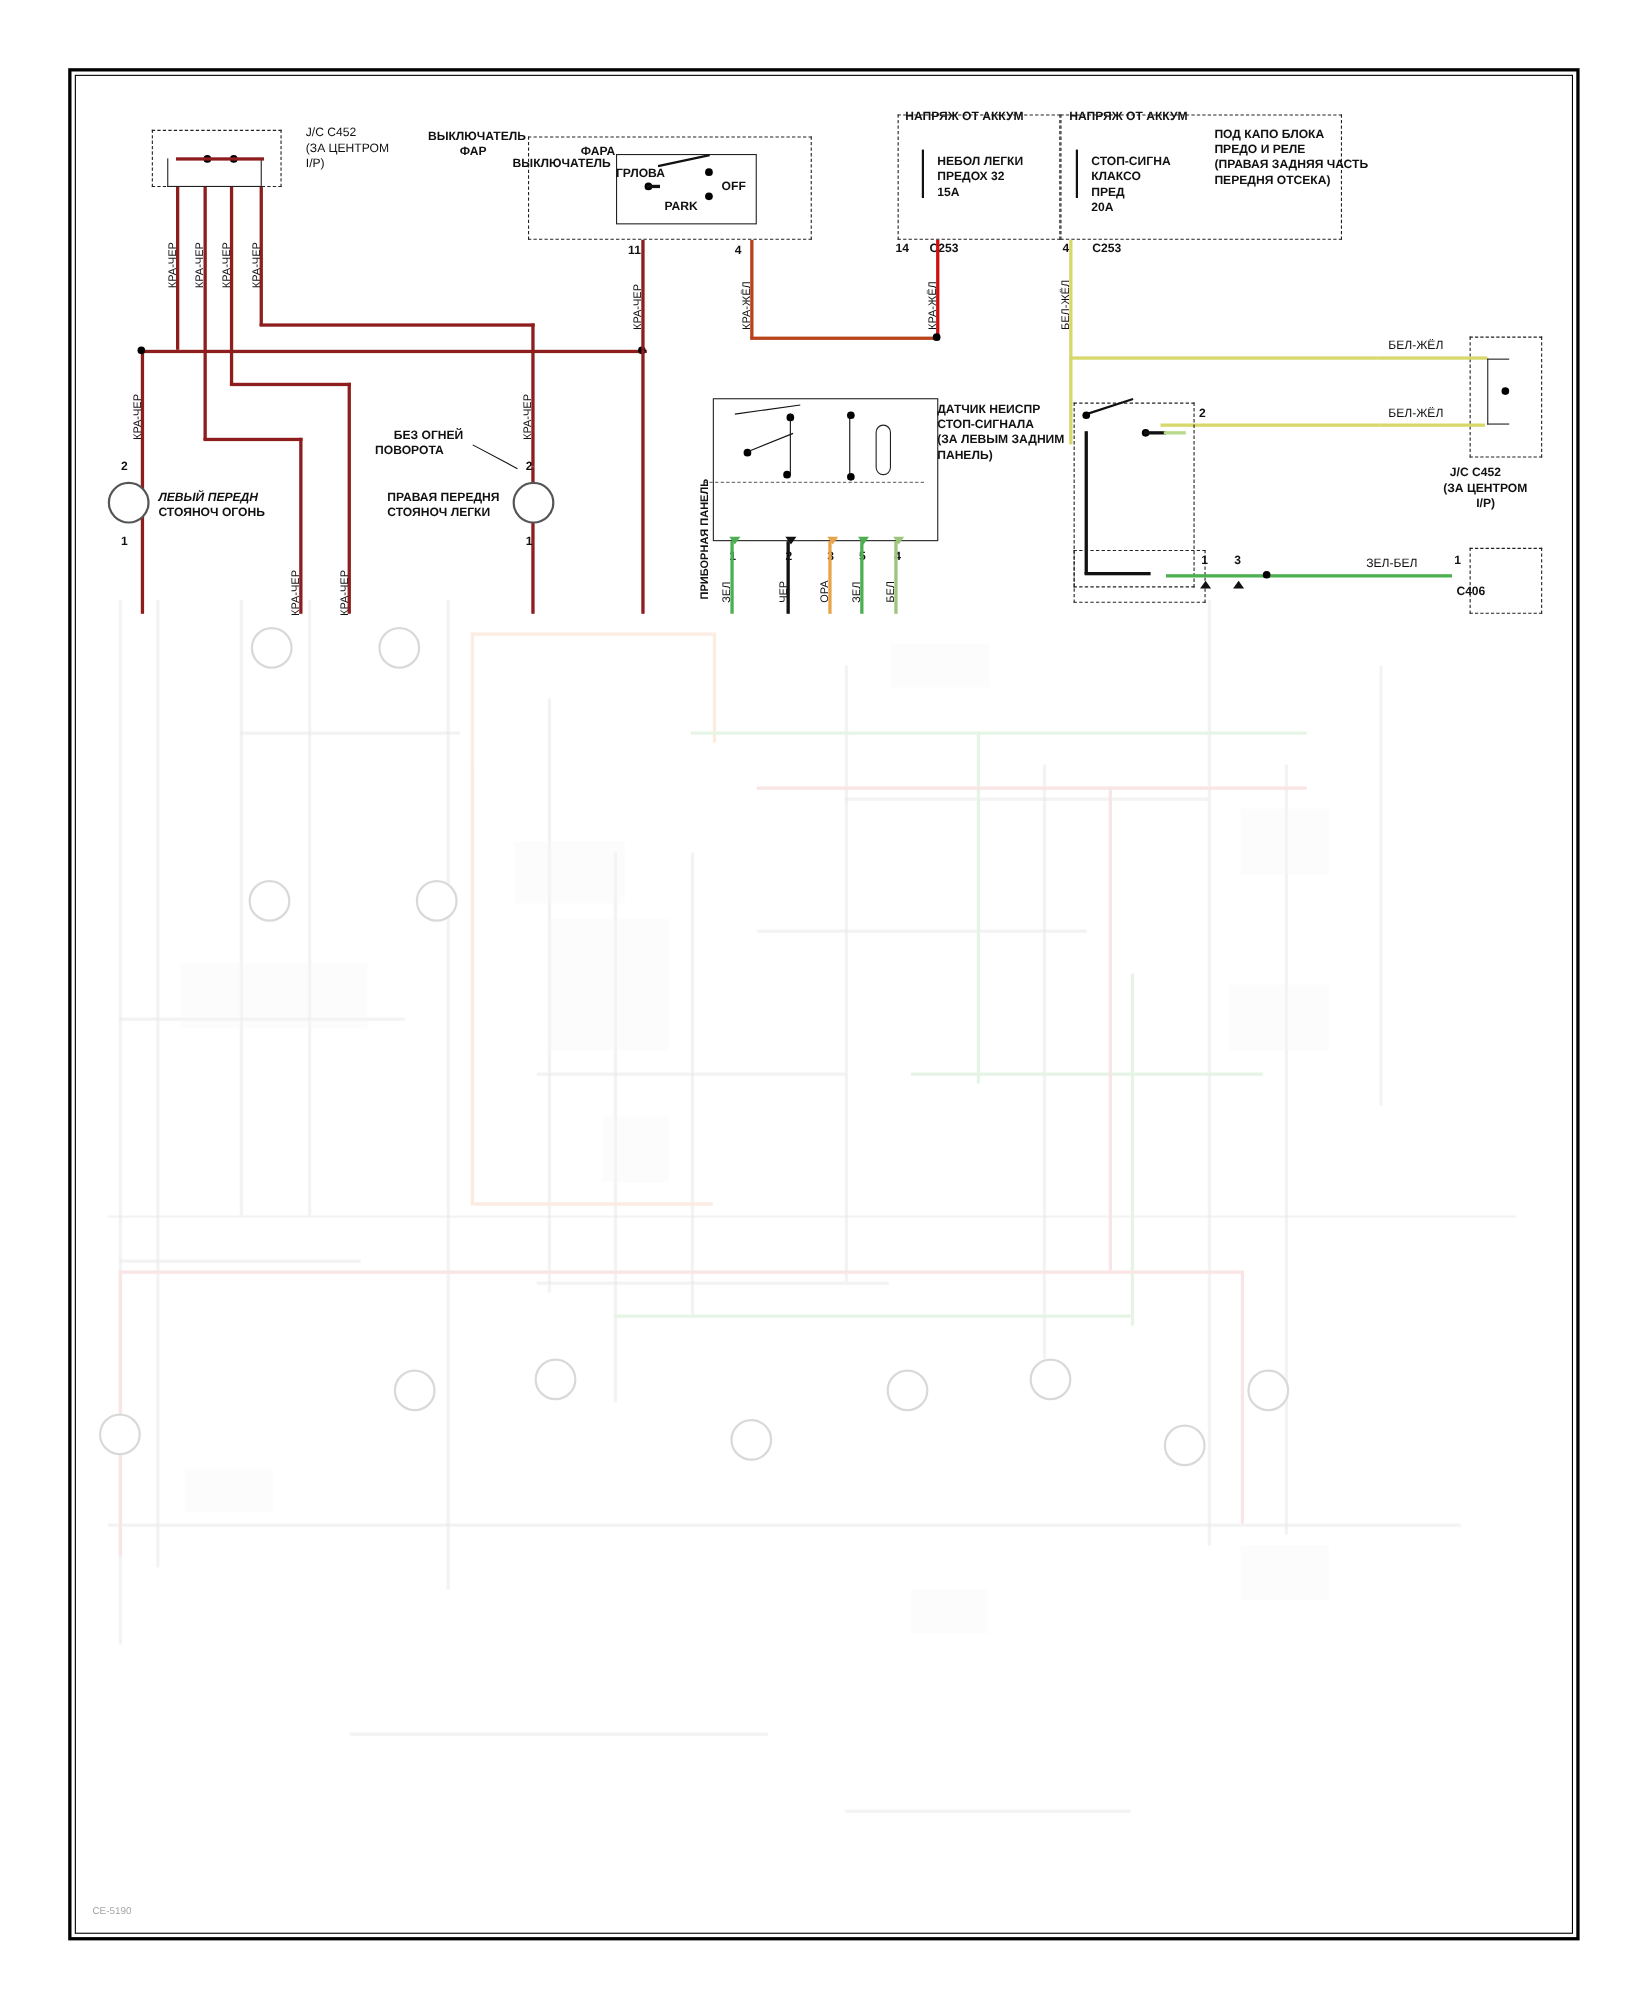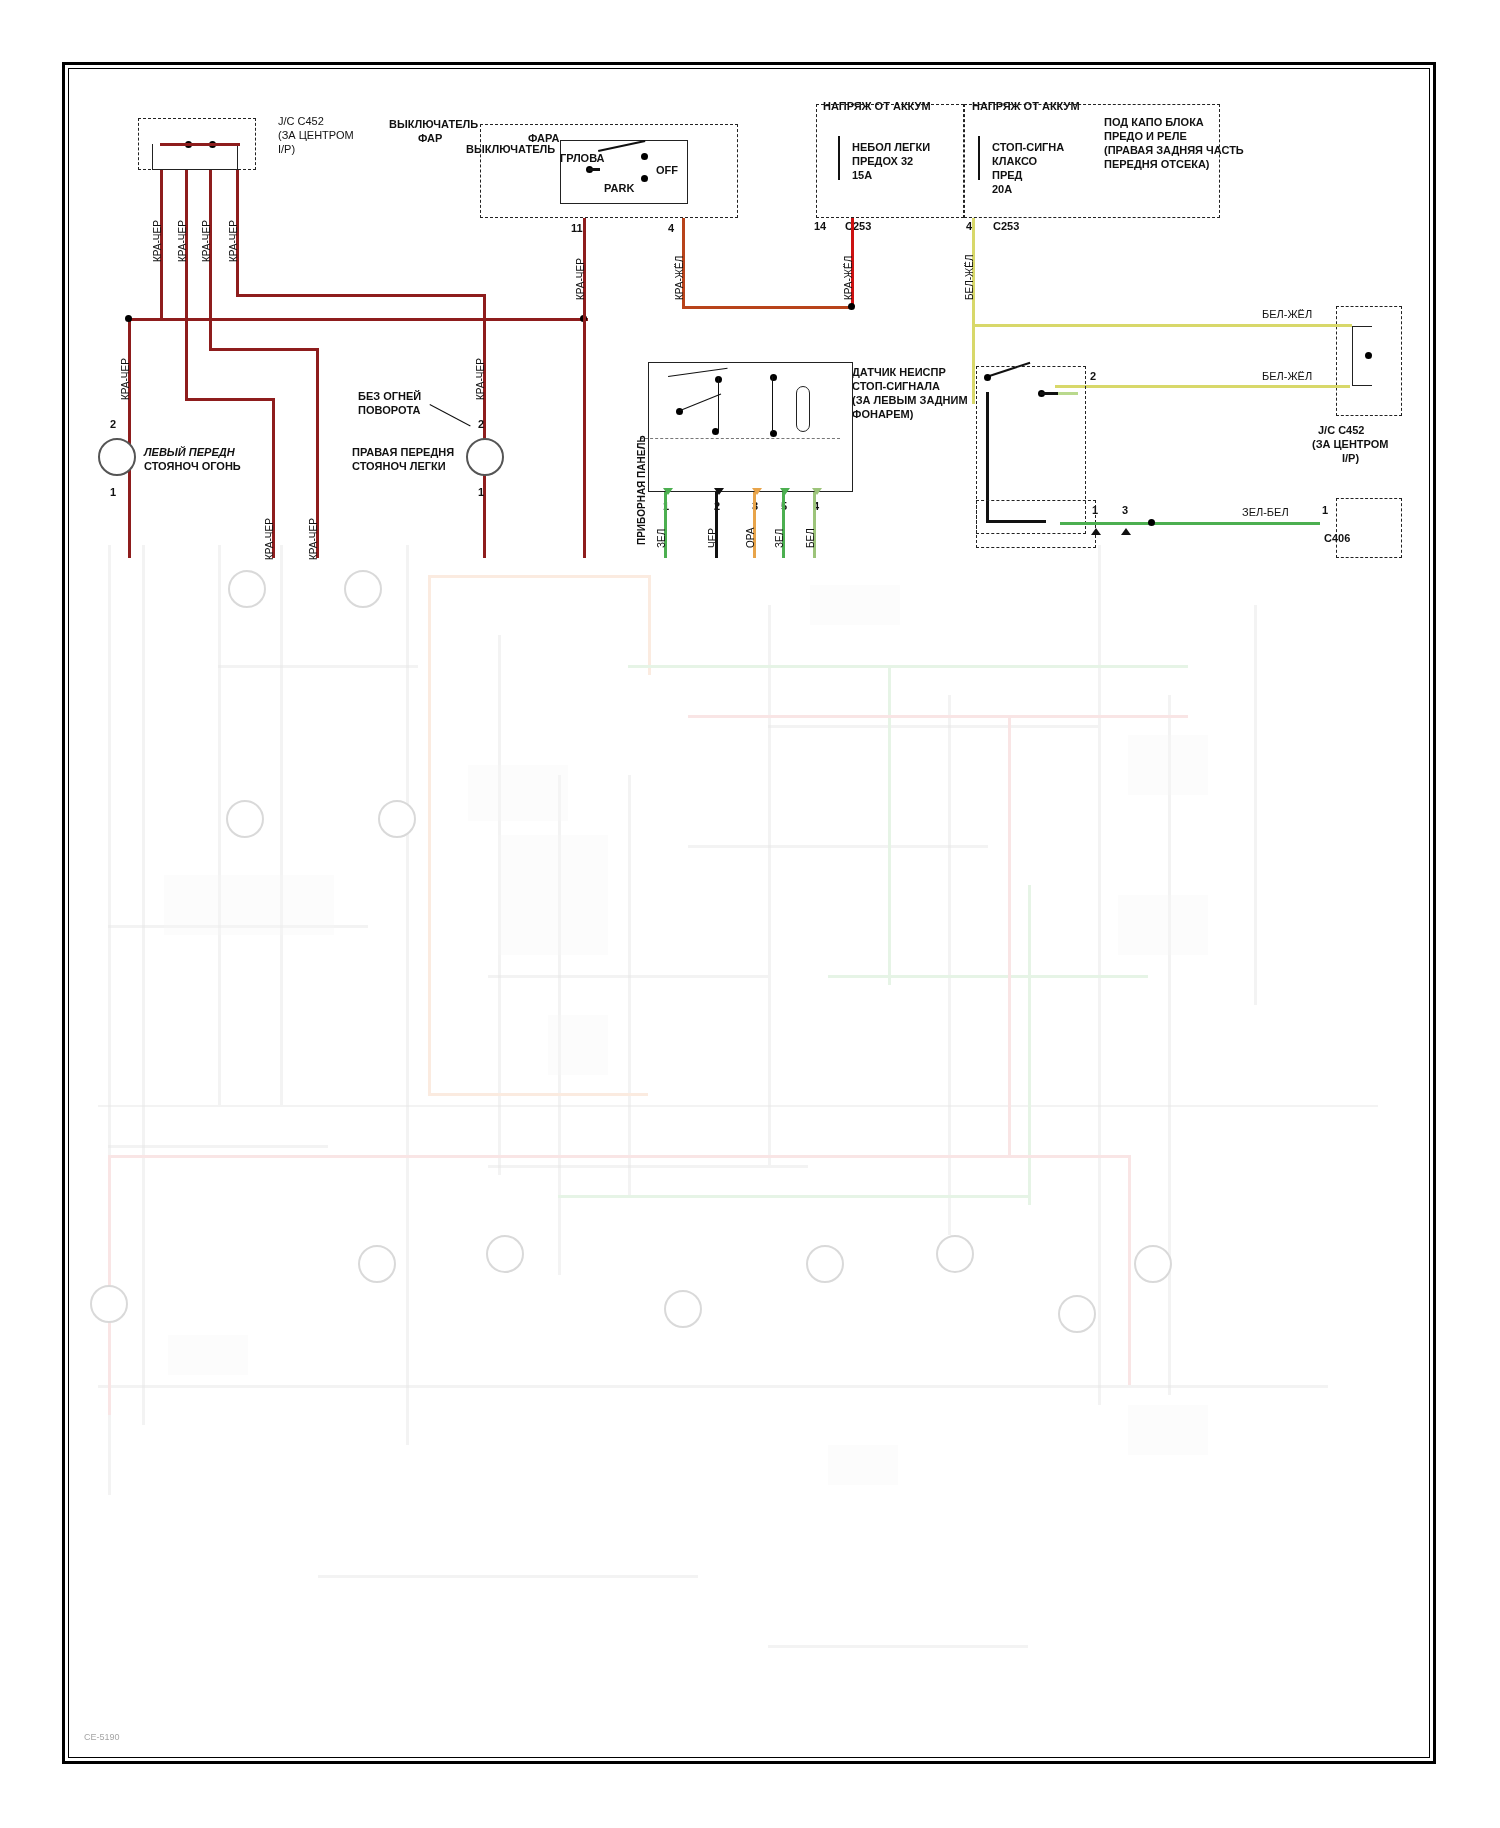--- a/index.html
+++ b/index.html
@@ -196,21 +196,21 @@
   <div class="w" style="left:986px;top:376px;width:46px;height:18px;border-top:2px solid #111;transform:rotate(-18deg);transform-origin:0 0;"></div>
   <div class="dot" style="left:984px;top:374px;"></div>
   <div class="dot" style="left:1038px;top:390px;"></div>
   <div class="hseg" style="left:1040px;top:392px;width:20px;background:#111;"></div>
   <div class="hseg" style="left:1058px;top:392px;width:20px;background:#b9d98d;"></div>
   <div class="vseg" style="left:986px;top:392px;height:130px;background:#111;"></div>
   <div class="hseg" style="left:986px;top:520px;width:60px;background:#111;"></div>
   <div class="lbl b" style="left:852px;top:366px;">ДАТЧИК НЕИСПР</div>
   <div class="lbl b" style="left:852px;top:380px;">СТОП-СИГНАЛА</div>
   <div class="lbl b" style="left:852px;top:394px;">(ЗА ЛЕВЫМ ЗАДНИМ</div>
-  <div class="lbl b" style="left:852px;top:408px;">ФОНАРЕМ)</div>
+  <div class="lbl b" style="left:852px;top:408px;">ПАНЕЛЬ)</div>
 
   <div class="solid" style="left:648px;top:362px;width:205px;height:130px;"></div>
   <div class="w" style="left:668px;top:376px;width:60px;height:20px;border-top:1px solid #111;transform:rotate(-8deg);transform-origin:0 0;"></div>
   <div class="dot" style="left:676px;top:408px;"></div>
   <div class="dot" style="left:715px;top:376px;"></div>
   <div class="dot" style="left:770px;top:374px;"></div>
   <div class="dot" style="left:770px;top:430px;"></div>
   <div class="dot" style="left:712px;top:428px;"></div>
   <div class="w" style="left:680px;top:410px;width:44px;height:22px;border-top:1px solid #111;transform:rotate(-22deg);transform-origin:0 0;"></div>
   <div class="solid" style="left:718px;top:376px;width:0;height:56px;border-left:1px solid #111;border-right:none;border-top:none;border-bottom:none;"></div>
@@ -254,21 +254,21 @@
   <div class="lbl b" style="left:144px;top:446px;font-style:italic;">ЛЕВЫЙ ПЕРЕДН</div>
   <div class="lbl b" style="left:144px;top:460px;">СТОЯНОЧ ОГОНЬ</div>
   <div class="lbl b" style="left:352px;top:446px;">ПРАВАЯ ПЕРЕДНЯ</div>
   <div class="lbl b" style="left:352px;top:460px;">СТОЯНОЧ ЛЕГКИ</div>
   <div class="lbl b" style="left:110px;top:418px;">2</div>
   <div class="lbl b" style="left:110px;top:486px;">1</div>
   <div class="lbl b" style="left:478px;top:418px;">2</div>
   <div class="lbl b" style="left:478px;top:486px;">1</div>
 
   <div class="lbl b" style="left:358px;top:390px;">БЕЗ ОГНЕЙ</div>
-  <div class="lbl b" style="left:358px;top:404px;">ПОВОРОТА</div>
+  <div class="lbl b" style="left:341px;top:404px;">ПОВОРОТА</div>
   <div class="w" style="left:430px;top:404px;width:46px;height:34px;border-top:1px solid #111;transform:rotate(28deg);transform-origin:0 0;"></div>
 
   <div class="vlbl" style="left:152px;top:262px;">КРА-ЧЕР</div>
   <div class="vlbl" style="left:177px;top:262px;">КРА-ЧЕР</div>
   <div class="vlbl" style="left:201px;top:262px;">КРА-ЧЕР</div>
   <div class="vlbl" style="left:228px;top:262px;">КРА-ЧЕР</div>
   <div class="vlbl" style="left:120px;top:400px;">КРА-ЧЕР</div>
   <div class="vlbl" style="left:264px;top:560px;">КРА-ЧЕР</div>
   <div class="vlbl" style="left:308px;top:560px;">КРА-ЧЕР</div>
   <div class="vlbl" style="left:475px;top:400px;">КРА-ЧЕР</div>

